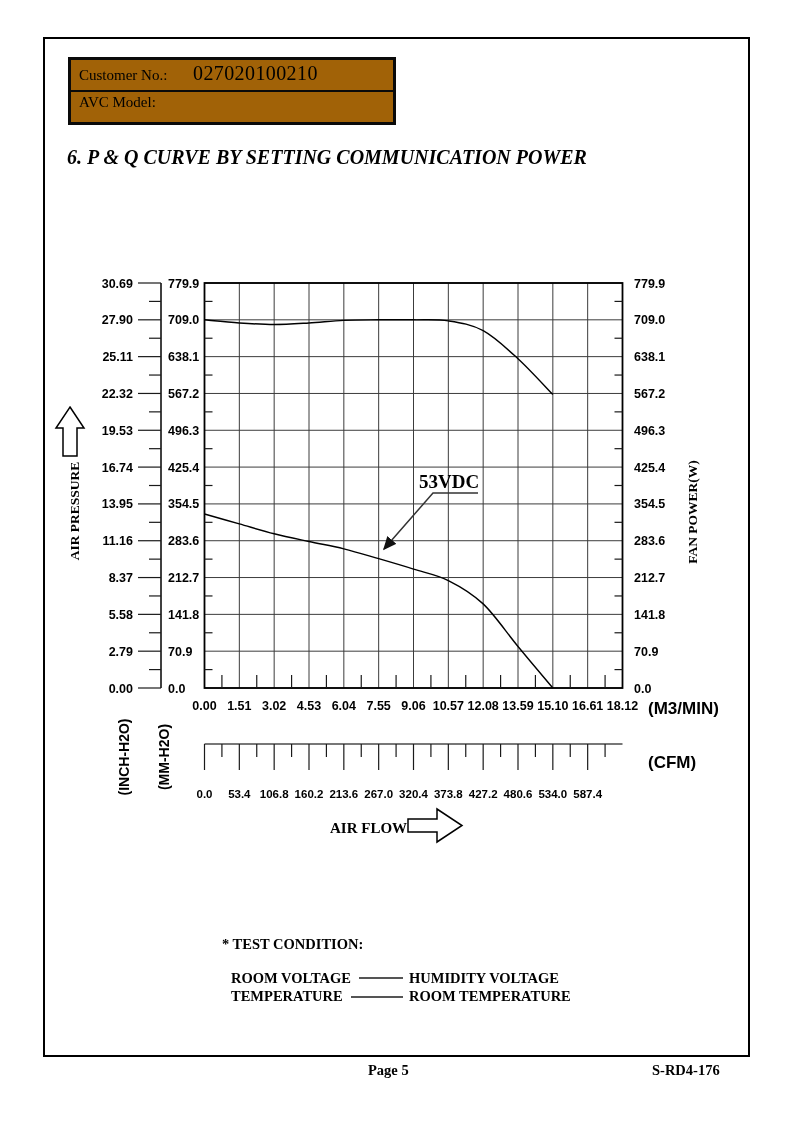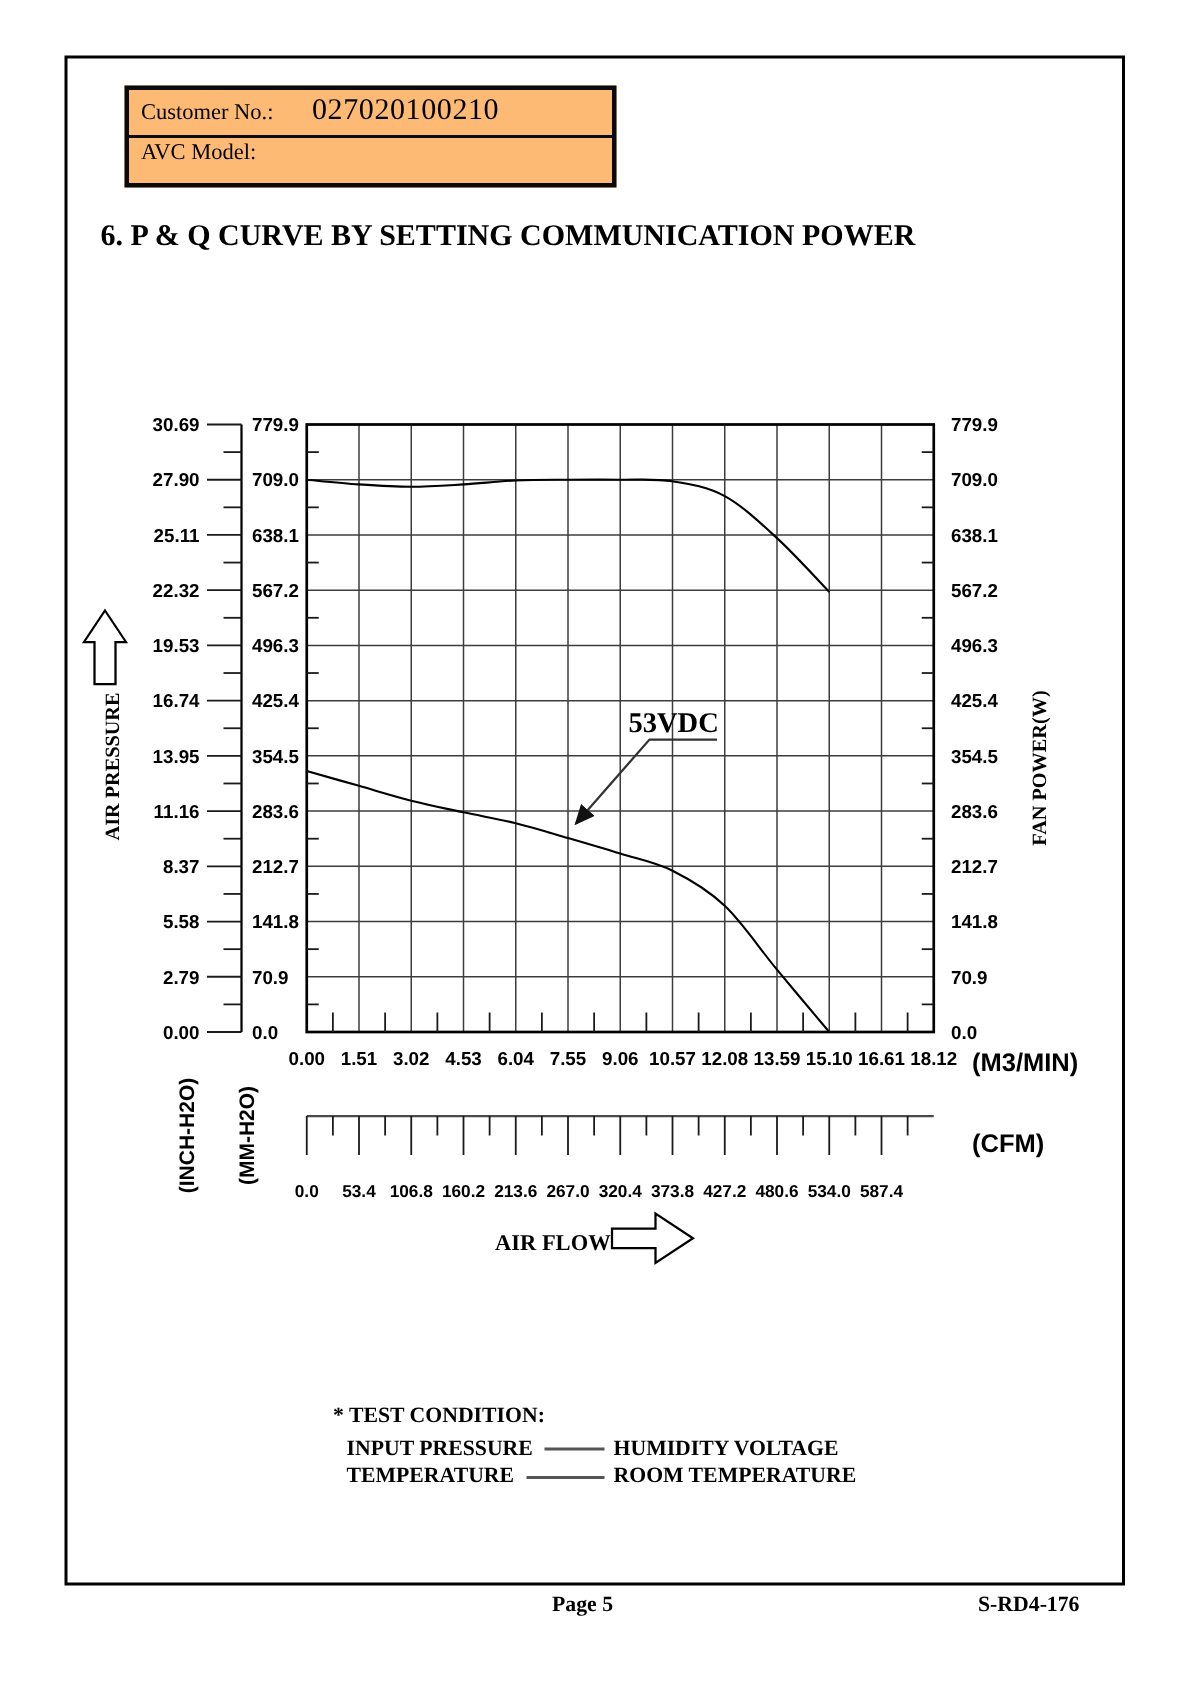--- a/index.html
+++ b/index.html
@@ -1,42 +1,42 @@
 <!DOCTYPE html>
 <html><head>
 <meta charset="utf-8">
 <style>
   html,body{margin:0;padding:0;}
   body{width:793px;height:1121px;background:#fff;position:relative;overflow:hidden;
        font-family:"Liberation Serif",serif;color:#000;}
   .page-border{position:absolute;left:43px;top:37px;width:703px;height:1016px;border:2px solid #000;}
-  .header-box{position:absolute;left:68px;top:57px;width:322px;border:3px solid #0a0a0a;background:#fdba74;margin-left:15px;}
+  .header-box{position:absolute;left:68px;top:57px;width:322px;border:3px solid #0a0a0a;background:#a16207;}
   .hrow{display:flex;align-items:baseline;height:30px;padding:2px 8px 0 8px;box-sizing:border-box;}
   .hlabel{font-size:15px;width:114px;flex:0 0 auto;}
   .hvalue{font-size:20px;font-weight:normal;letter-spacing:.4px;}
   .hdivider{border-top:2px solid #0a0a0a;}
-  .section-title{position:absolute;left:67px;top:146px;font-size:20px;font-weight:bold;white-space:nowrap;}
+  .section-title{position:absolute;left:67px;top:146px;font-size:20px;font-weight:bold;white-space:nowrap;font-style:italic;}
   svg.chart{position:absolute;left:0;top:0;}
   .grid{stroke:#3c3c3c;stroke-width:1;}
   .pborder{fill:none;stroke:#000;stroke-width:1.8;}
   .axisline{stroke:#000;stroke-width:1.5;}
   .tickline{stroke:#1a1a1a;stroke-width:1.2;}
   .rulerline{stroke:#4a4a4a;stroke-width:1.5;}
   .curve{fill:none;stroke:#000;stroke-width:1.4;}
   .tick{font:bold 12.5px "Liberation Sans",sans-serif;fill:#000;}
   .tick-sm{font:bold 11.5px "Liberation Sans",sans-serif;fill:#000;}
   .sans-unit{font:bold 14px "Liberation Sans",sans-serif;fill:#000;}
   .sans-unit-big{font:bold 17px "Liberation Sans",sans-serif;fill:#000;}
   .serif-axis{font:bold 13.5px "Liberation Serif",serif;fill:#000;}
   .serif-axis15{font:bold 15px "Liberation Serif",serif;fill:#000;}
   .serif-annot{font:bold 19px "Liberation Serif",serif;fill:#000;}
   .hollow{fill:#fff;stroke:#000;stroke-width:1.5;}
   .leader{fill:none;stroke:#333;stroke-width:1.5;}
   .testcond{position:absolute;left:222px;top:936px;width:360px;}
-  .tc-heading{font-weight:bold;font-size:14.5px;margin-bottom:4px;}
+  .tc-heading{font-weight:bold;font-size:14.5px;margin-bottom:16px;}
   .tc-row{display:flex;align-items:center;font-weight:bold;font-size:14.5px;height:18.5px;padding-left:9px;}
   .tc-lhs{display:flex;align-items:center;width:178px;flex:0 0 auto;}
   .tc-line{flex:1;border-top:2px solid #555;margin:0 6px 0 8px;height:0;}
   .tc-value{white-space:nowrap;}
   .footer-page{position:absolute;left:368px;top:1062px;font-weight:bold;font-size:14.5px;}
   .footer-doc{position:absolute;left:652px;top:1062px;font-weight:bold;font-size:14.5px;}
 </style>
 </head>
 <body>
 
@@ -245,21 +245,21 @@
   <text class="serif-axis15" x="330" y="833">AIR FLOW</text>
   <polygon class="hollow" points="408,819 437,819 437,809 462,825.5 437,842 437,832 408,832"></polygon>
   <text class="serif-annot" x="419" y="488">53VDC</text>
   <polyline class="leader" points="478,493 433,493 384,549" marker-end="url(#arrowhead)"></polyline>
 </svg>
 
 <div class="testcond">
   <div class="tc-heading">* TEST CONDITION:</div>
   <div class="tc-row">
     <div class="tc-lhs">
-      <span>INPUT PRESSURE</span>
+      <span>ROOM VOLTAGE</span>
       <span class="tc-line"></span>
     </div>
     <span class="tc-value">HUMIDITY VOLTAGE</span>
   </div>
   <div class="tc-row">
     <div class="tc-lhs">
       <span>TEMPERATURE</span>
       <span class="tc-line"></span>
     </div>
     <span class="tc-value">ROOM TEMPERATURE</span>

